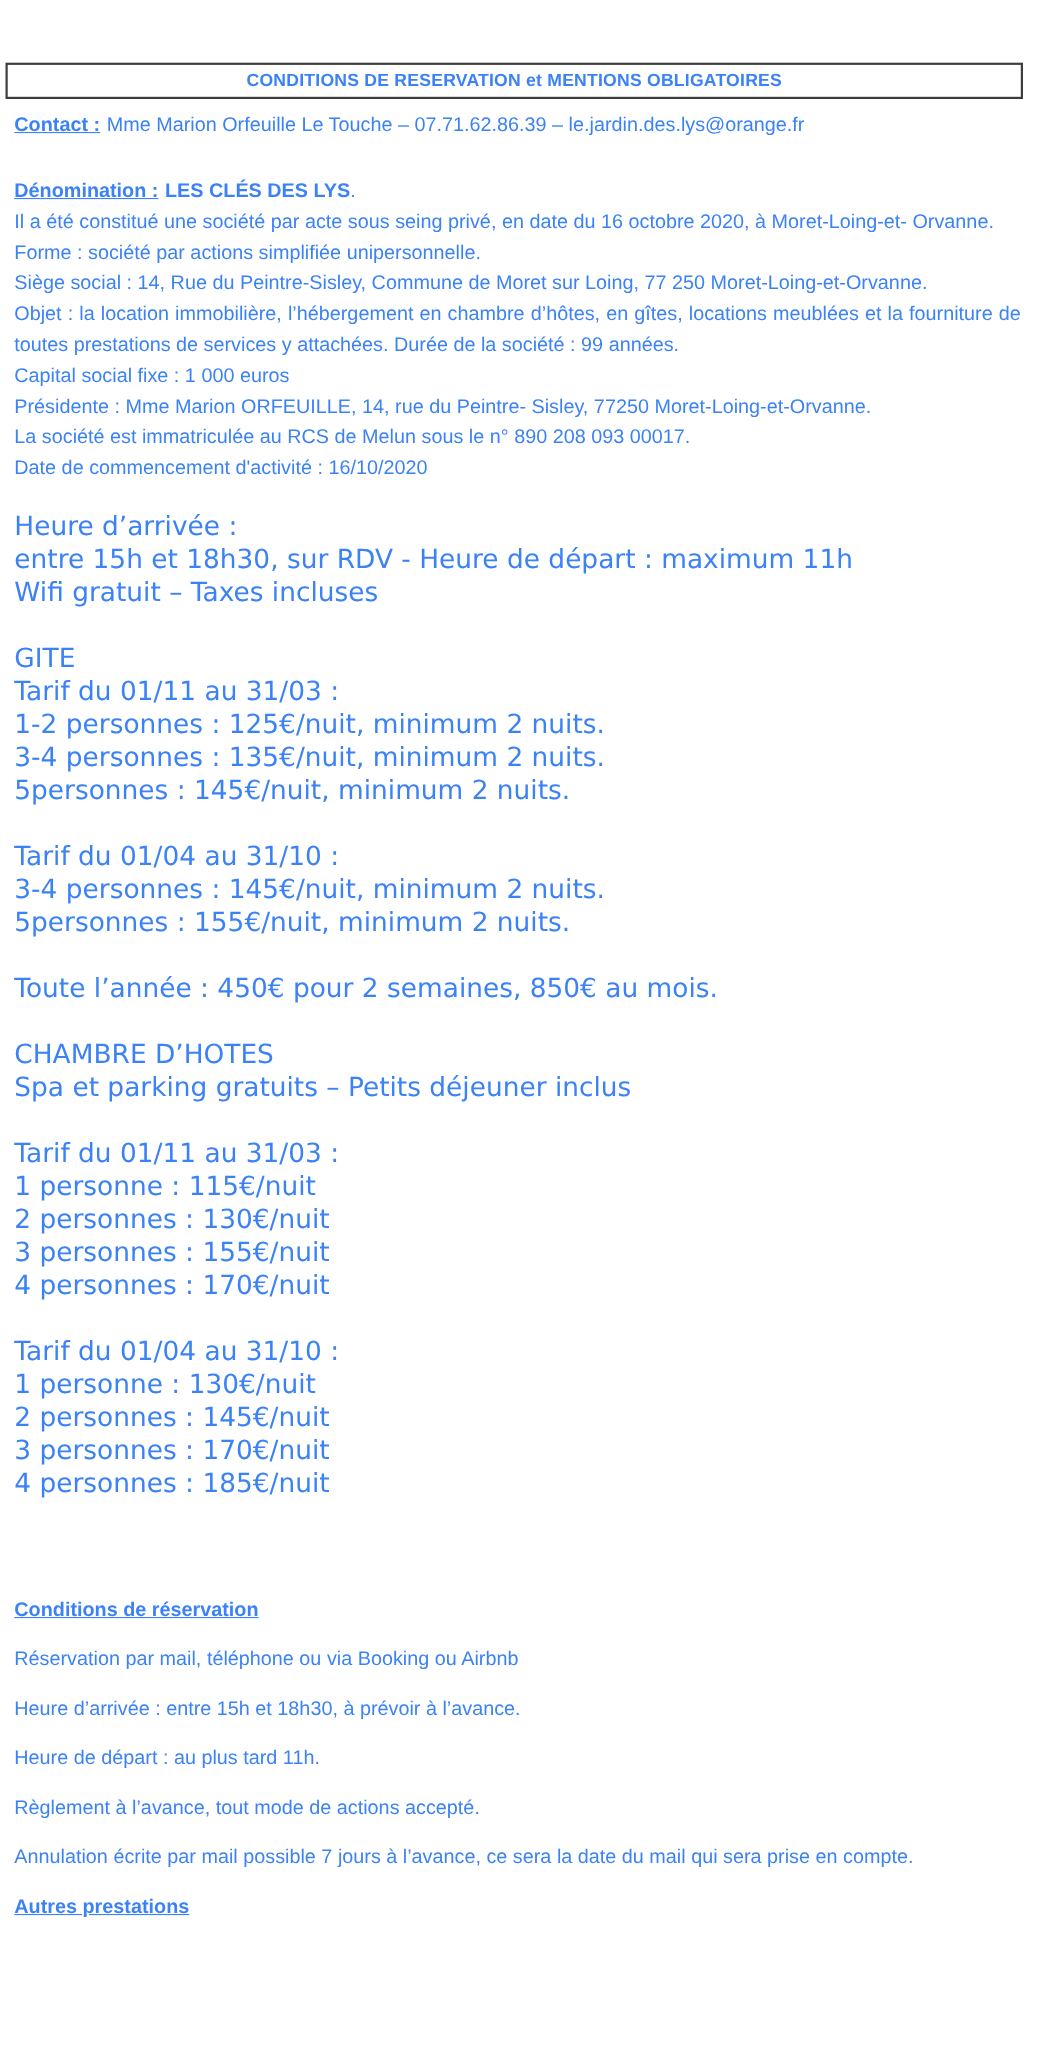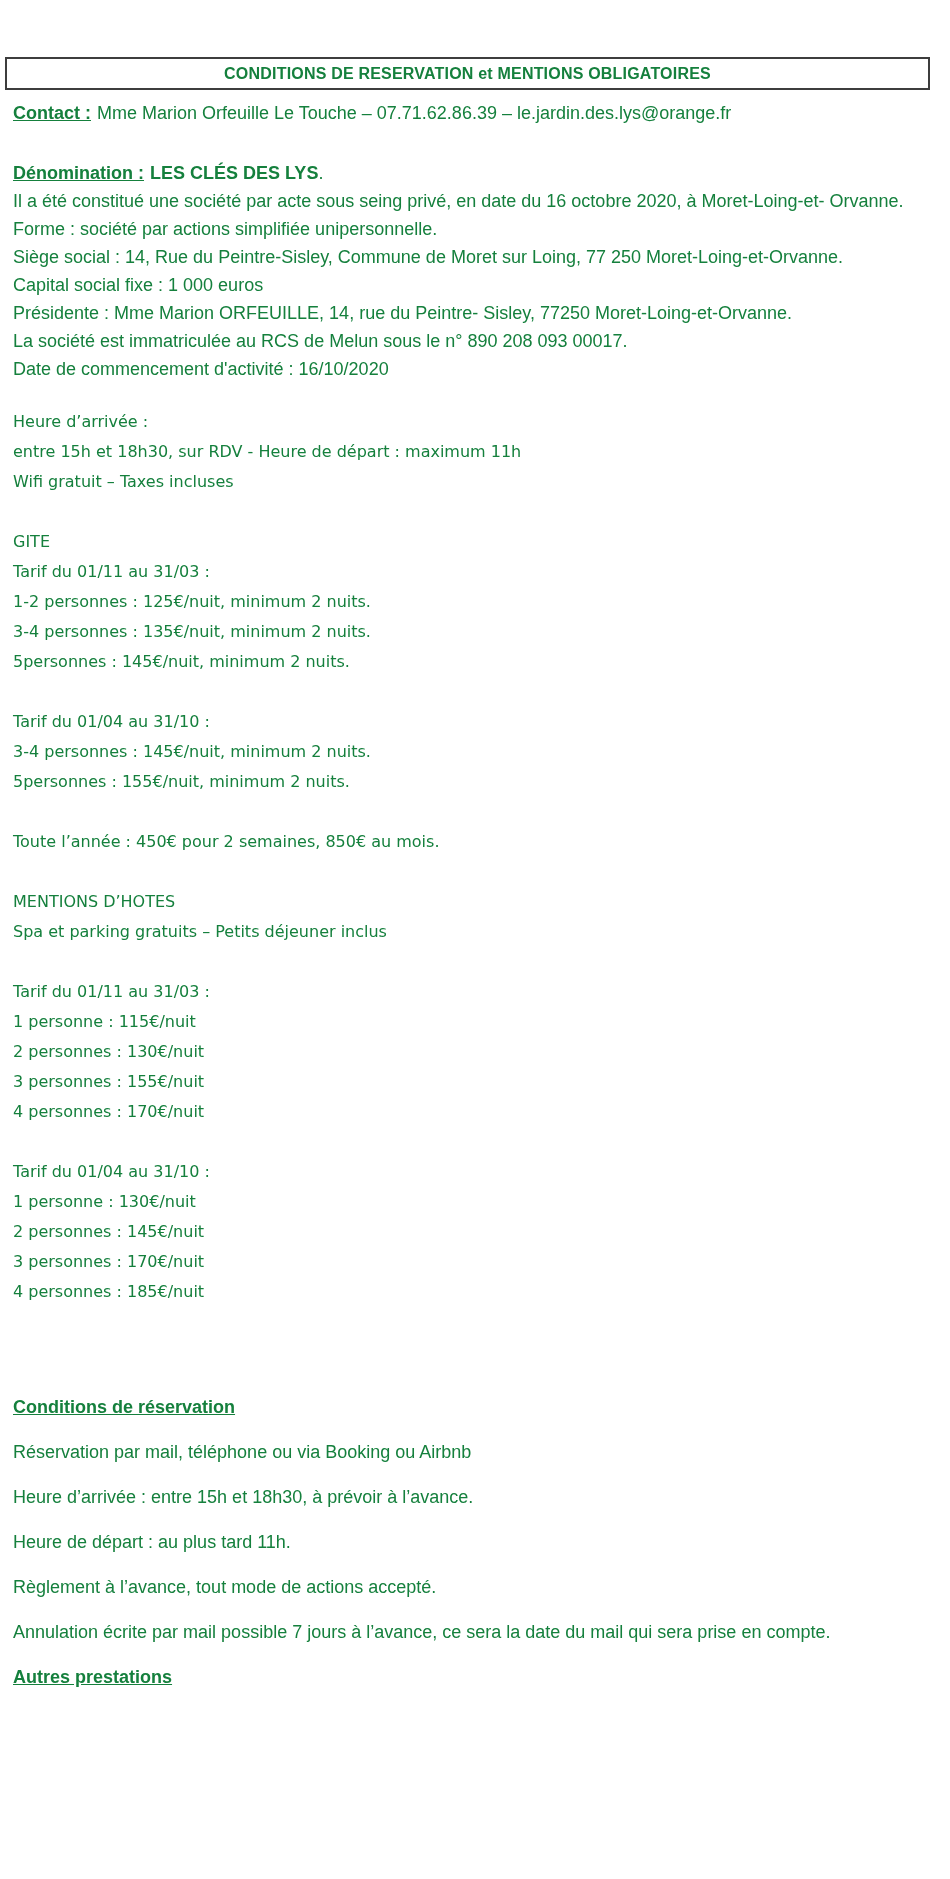--- a/index.html
+++ b/index.html
@@ -2,21 +2,21 @@
 <html><head>
 <meta charset="utf-8">
 <style>
   * { margin: 0; padding: 0; box-sizing: border-box; }
   html, body { background: #ffffff; }
   .page {
     position: relative;
     width: 950px;
     height: 1879px;
     background: #ffffff;
-    color: #15803d;
+    color: #3b82f6;
     font-family: "Liberation Sans", sans-serif;
     padding: 0 22px 0 13px;
     overflow: hidden;
   }
   .title-box {
     width: 925px;
     height: 33px;
     margin: 57px 0 0 -8px;
     border: 2px solid #3d3d3d;
     display: flex;
@@ -27,21 +27,21 @@
   .small { font-size: 18px; line-height: 28px; }
   .small p { margin: 0; }
   .bu { font-weight: bold; text-decoration: underline; text-align: right; }
   .b  { font-weight: bold; }
   .label { margin-right: 6px; }
   .contact { margin-top: 9px; }
   .company { margin-top: 32px; }
   .justify { text-align: justify; }
   .mid {
     font-family: "DejaVu Sans", sans-serif;
-    font-size: 16px;
+    font-size: 24px;
     line-height: 30px;
     margin-top: 24px;
   }
   .mid .grp { margin-bottom: 30px; }
   .mid p { margin: 0; }
   .bottom { margin-top: 86px; font-size: 18px; }
   .bottom p { line-height: 29px; margin-bottom: 16px; }
   .bottom .head { font-weight: bold; text-decoration: underline; }
 </style>
 </head>
@@ -53,20 +53,21 @@
     <span>CONDITIONS DE RESERVATION et MENTIONS OBLIGATOIRES</span>
   </div>
 
   <p class="small contact"><span class="bu label">Contact :</span><span>Mme Marion Orfeuille Le Touche – 07.71.62.86.39 – le.jardin.des.lys@orange.fr</span></p>
 
   <div class="small company">
     <p><span class="bu label">Dénomination :</span><span class="b">LES CLÉS DES LYS</span><span>.</span></p>
     <p class="justify">Il a été constitué une société par acte sous seing privé, en date du 16 octobre 2020, à Moret-Loing-et- Orvanne.</p>
     <p>Forme : société par actions simplifiée unipersonnelle.</p>
     <p class="justify">Siège social : 14, Rue du Peintre-Sisley, Commune de Moret sur Loing, 77 250 Moret-Loing-et-Orvanne.</p>
+    <p class="justify">Objet : la location immobilière, l’hébergement en chambre d’hôtes, en gîtes, locations meublées et la fourniture de toutes prestations de services y attachées. Durée de la société : 99 années.</p>
     <p>Capital social fixe : 1 000 euros</p>
     <p>Présidente : Mme Marion ORFEUILLE, 14, rue du Peintre- Sisley, 77250 Moret-Loing-et-Orvanne.</p>
     <p>La société est immatriculée au RCS de Melun sous le n° 890 208 093 00017.</p>
     <p>Date de commencement d'activité : 16/10/2020</p>
   </div>
 
   <div class="mid">
 
     <div class="grp">
       <p>Heure d’arrivée :</p>
@@ -86,21 +87,21 @@
       <p>Tarif du 01/04 au 31/10 :</p>
       <p>3-4 personnes : 145€/nuit, minimum 2 nuits.</p>
       <p>5personnes : 155€/nuit, minimum 2 nuits.</p>
     </div>
 
     <div class="grp">
       <p>Toute l’année : 450€ pour 2 semaines, 850€ au mois.</p>
     </div>
 
     <div class="grp">
-      <p>MENTIONS D’HOTES</p>
+      <p>CHAMBRE D’HOTES</p>
       <p>Spa et parking gratuits – Petits déjeuner inclus</p>
     </div>
 
     <div class="grp">
       <p>Tarif du 01/11 au 31/03 :</p>
       <p>1 personne : 115€/nuit</p>
       <p>2 personnes : 130€/nuit</p>
       <p>3 personnes : 155€/nuit</p>
       <p>4 personnes : 170€/nuit</p>
     </div>

